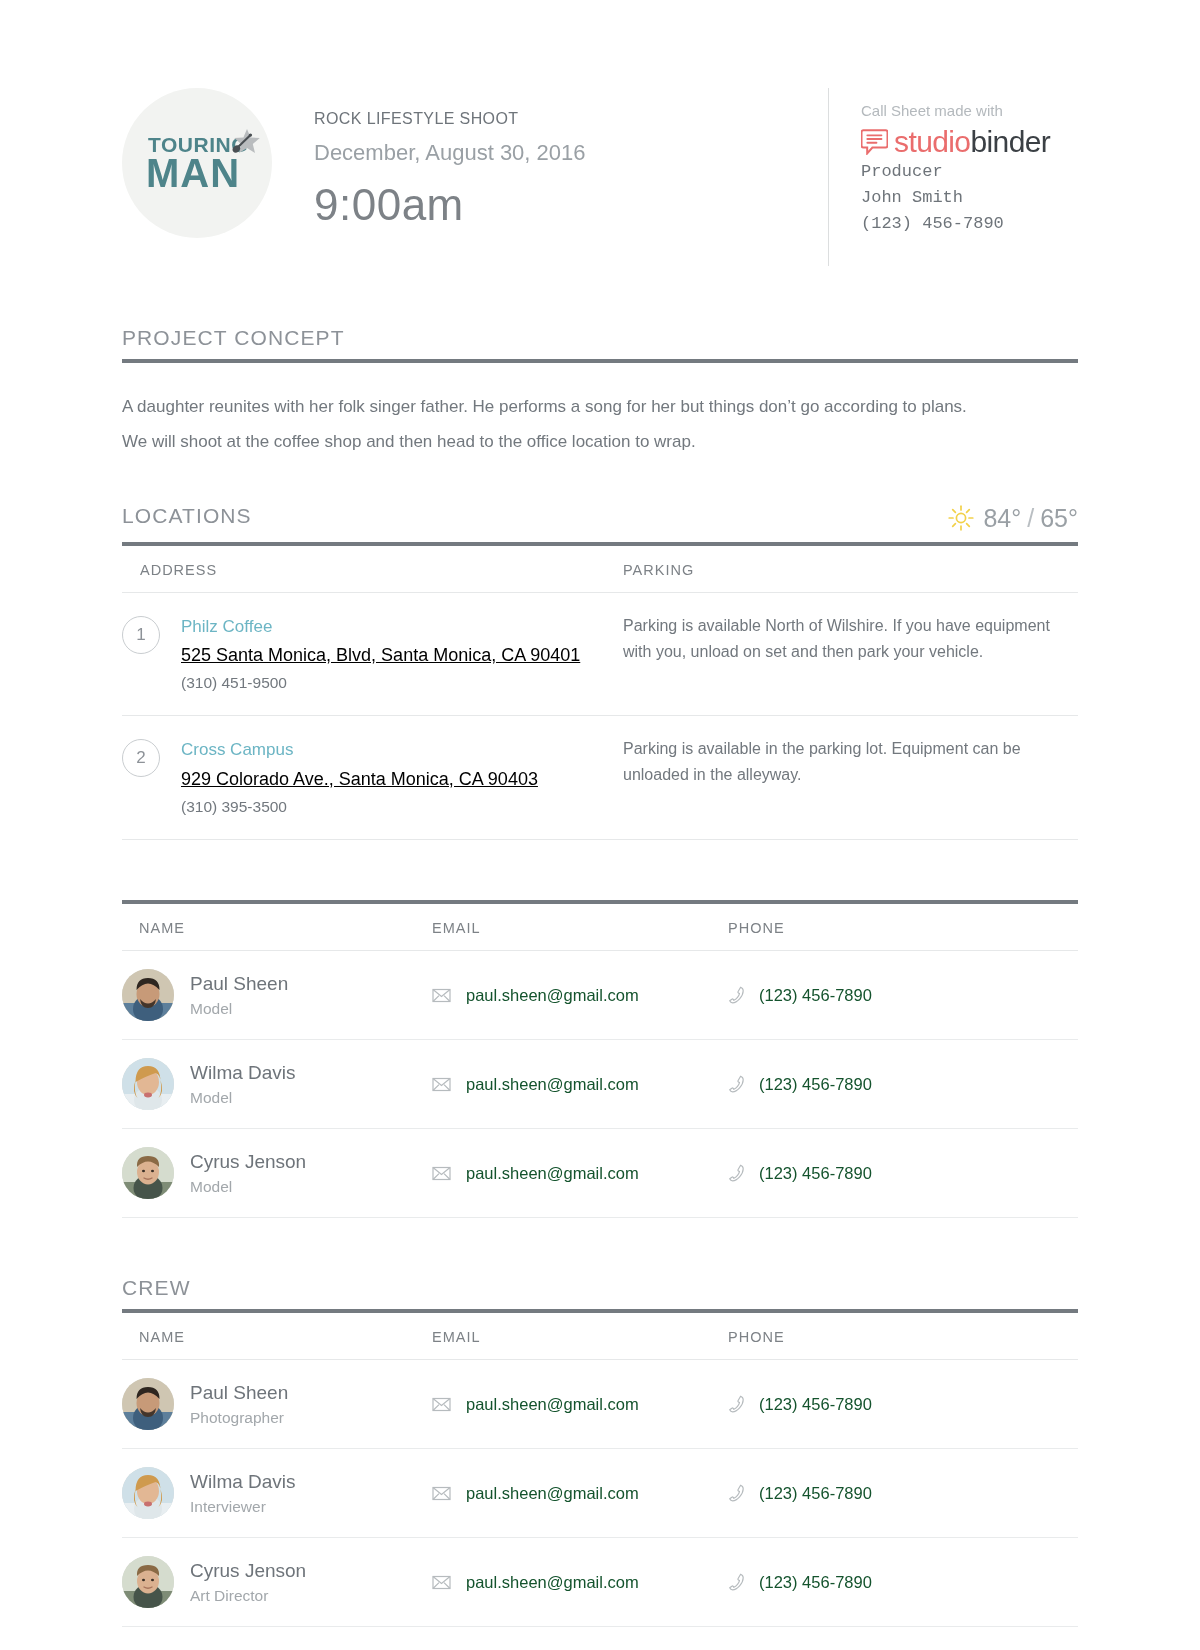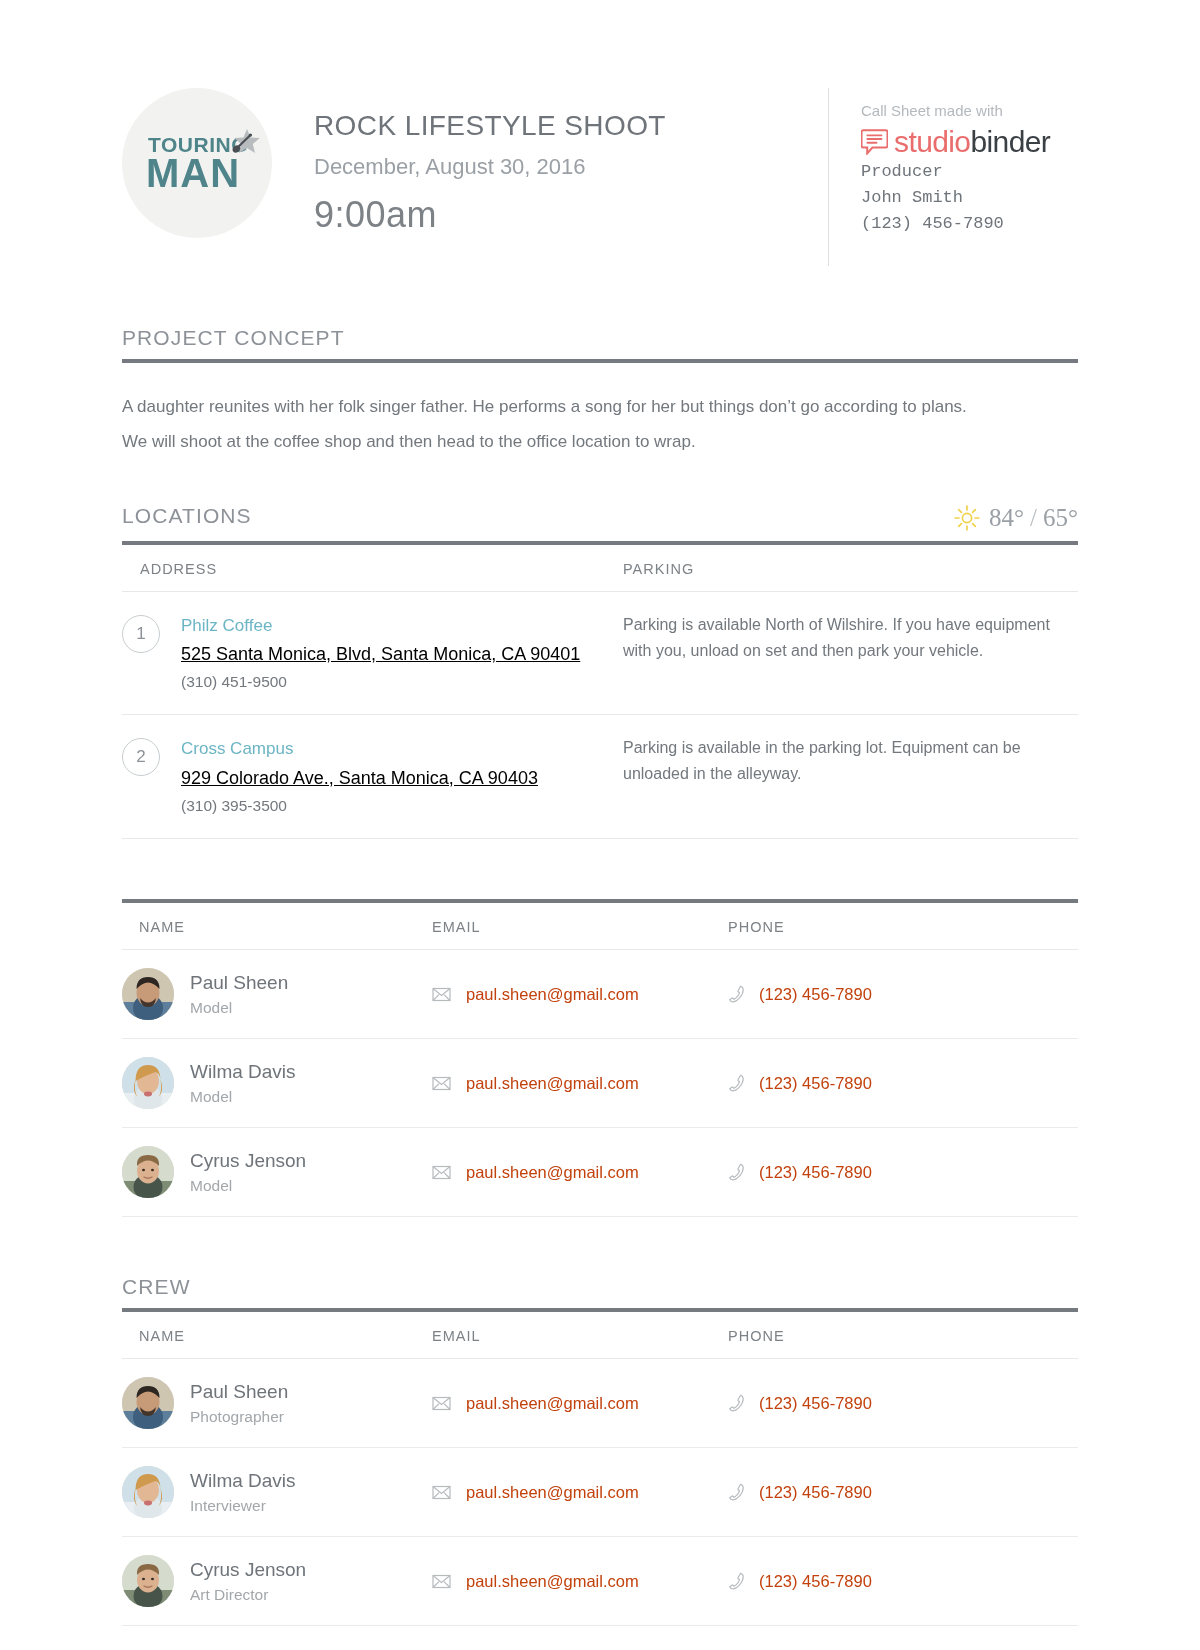--- a/index.html
+++ b/index.html
@@ -70,36 +70,36 @@
     height: 30px;
   }
 
   .header-title-block {
     margin-left: 42px;
     padding-top: 22px;
     flex: 1;
   }
 
   .shoot-title {
-    font-size: 28px;
+    font-size: 16px;
     color: #6e747a;
     letter-spacing: 0.4px;
     font-weight: normal;
     white-space: nowrap;
   }
 
   .shoot-date {
     font-size: 22px;
     color: #9aa0a5;
     margin-top: 12px;
     font-weight: normal;
   }
 
   .shoot-time {
-    font-size: 36px;
+    font-size: 44px;
     color: #7d8287;
     margin-top: 14px;
     font-weight: normal;
     letter-spacing: 0.5px;
   }
 
   .header-right {
     width: 250px;
     flex: 0 0 250px;
     border-left: 1px solid #dcdedf;
@@ -155,21 +155,20 @@
     letter-spacing: 1.1px;
     font-weight: normal;
   }
 
   .weather {
     display: flex;
     align-items: center;
     font-size: 25px;
     color: #9aa0a5;
     white-space: nowrap;
-    font-family: Liberation Serif, serif;
   }
 
   .sun-icon { width: 26px; height: 26px; margin-right: 9px; flex: 0 0 26px; }
   .temp-sep { color: #b9bec2; margin: 0 6px; }
 
   .rule {
     height: 4px;
     background: #747a80;
     width: 100%;
   }
@@ -246,21 +245,21 @@
     background: #d7d9d4;
   }
   .avatar svg { display: block; width: 52px; height: 52px; }
 
   .person-text { line-height: 1.35; }
   .person-name { font-size: 19px; color: #6e747a; }
   .person-role { font-size: 15.5px; color: #a2a7ab; margin-top: 3px; }
 
   .contact-cell { display: flex; align-items: center; }
   .contact-icon { width: 19px; height: 19px; flex: 0 0 19px; margin-right: 15px; }
-  .contact-text { font-size: 16.5px; color: #c2410c; }
+  .contact-text { font-size: 16.5px; color: #14532d; }
 
   .phone-icon { width: 17px; height: 18px; flex: 0 0 17px; margin-right: 14px; }
 </style>
 </head>
 <body>
 
 <div class="page">
 
   <div class="header">
 

